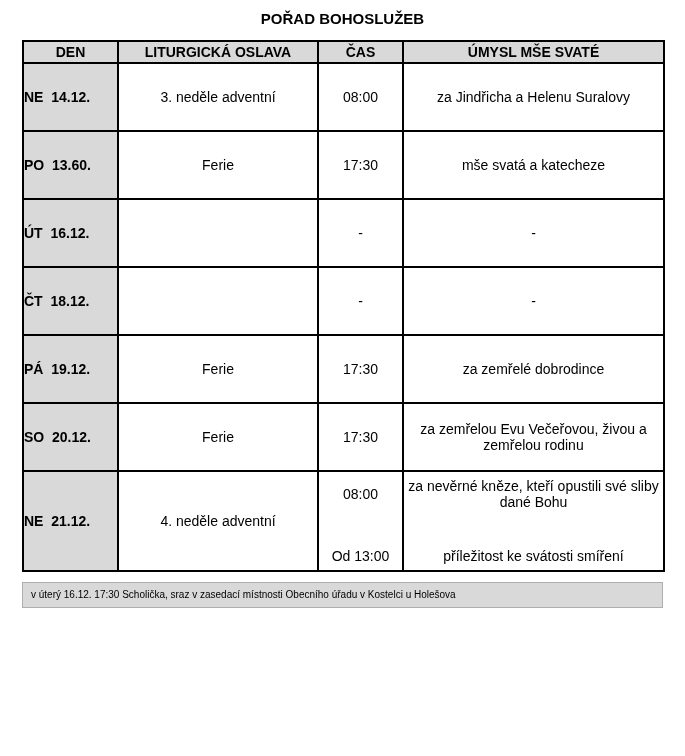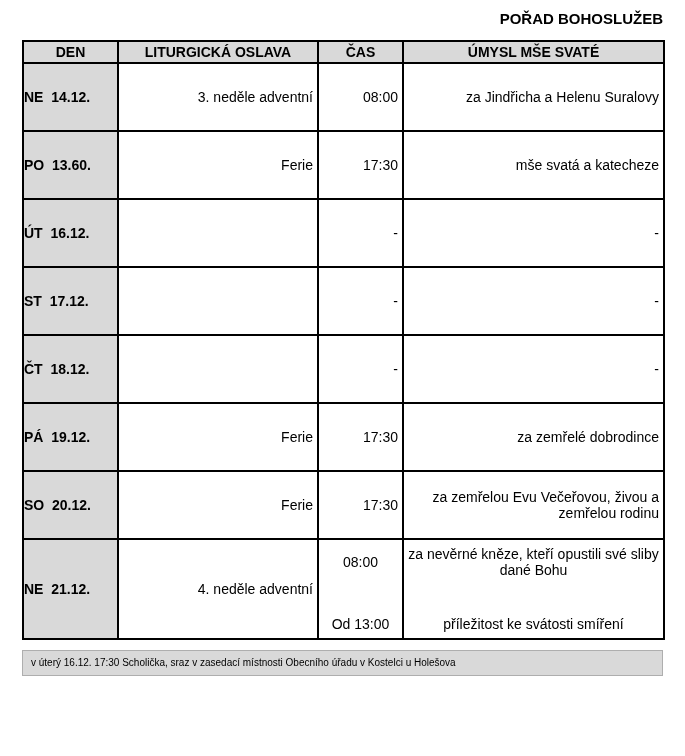--- a/index.html
+++ b/index.html
@@ -10,21 +10,21 @@
     color: #000000;
   }
   .page {
     width: 685px;
     height: 756px;
     box-sizing: border-box;
     padding: 8px 22px 0 22px;
     position: relative;
   }
   .doc-header {
-    text-align: right;
+    text-align: center;
     margin-bottom: 10px;
   }
   .doc-title {
     font-size: 15px;
     font-weight: bold;
     line-height: 1.45;
   }
   .doc-subtitle {
     font-size: 15px;
     font-weight: bold;
@@ -59,21 +59,21 @@
   col.c-umysl { width: 261px; }
   td.den-cell {
     background: #d9d9d9;
     font-weight: bold;
     text-align: left;
     padding-left: 0;
     white-space: pre;
     vertical-align: middle;
   }
   td.mid-cell {
-    text-align: right;
+    text-align: center;
     vertical-align: middle;
     padding: 2px 4px;
   }
   tr.row-normal { height: 68px; }
   tr.row-last { height: 100px; }
   td.split-cell {
     vertical-align: middle;
     padding: 6px 4px 4px 4px;
   }
   .split-inner {
@@ -133,26 +133,20 @@
         <td class="mid-cell">17:30</td>
         <td class="mid-cell">mše svatá a katecheze</td>
       </tr>
       <tr class="row-normal">
         <td class="den-cell">ÚT  16.12.</td>
         <td class="mid-cell"></td>
         <td class="mid-cell">-</td>
         <td class="mid-cell">-</td>
       </tr>
       <tr class="row-normal">
-        <td class="den-cell">ST  17.12.</td>
-        <td class="mid-cell"></td>
-        <td class="mid-cell">-</td>
-        <td class="mid-cell">-</td>
-      </tr>
-      <tr class="row-normal">
         <td class="den-cell">ČT  18.12.</td>
         <td class="mid-cell"></td>
         <td class="mid-cell">-</td>
         <td class="mid-cell">-</td>
       </tr>
       <tr class="row-normal">
         <td class="den-cell">PÁ  19.12.</td>
         <td class="mid-cell">Ferie</td>
         <td class="mid-cell">17:30</td>
         <td class="mid-cell">za zemřelé dobrodince</td>

